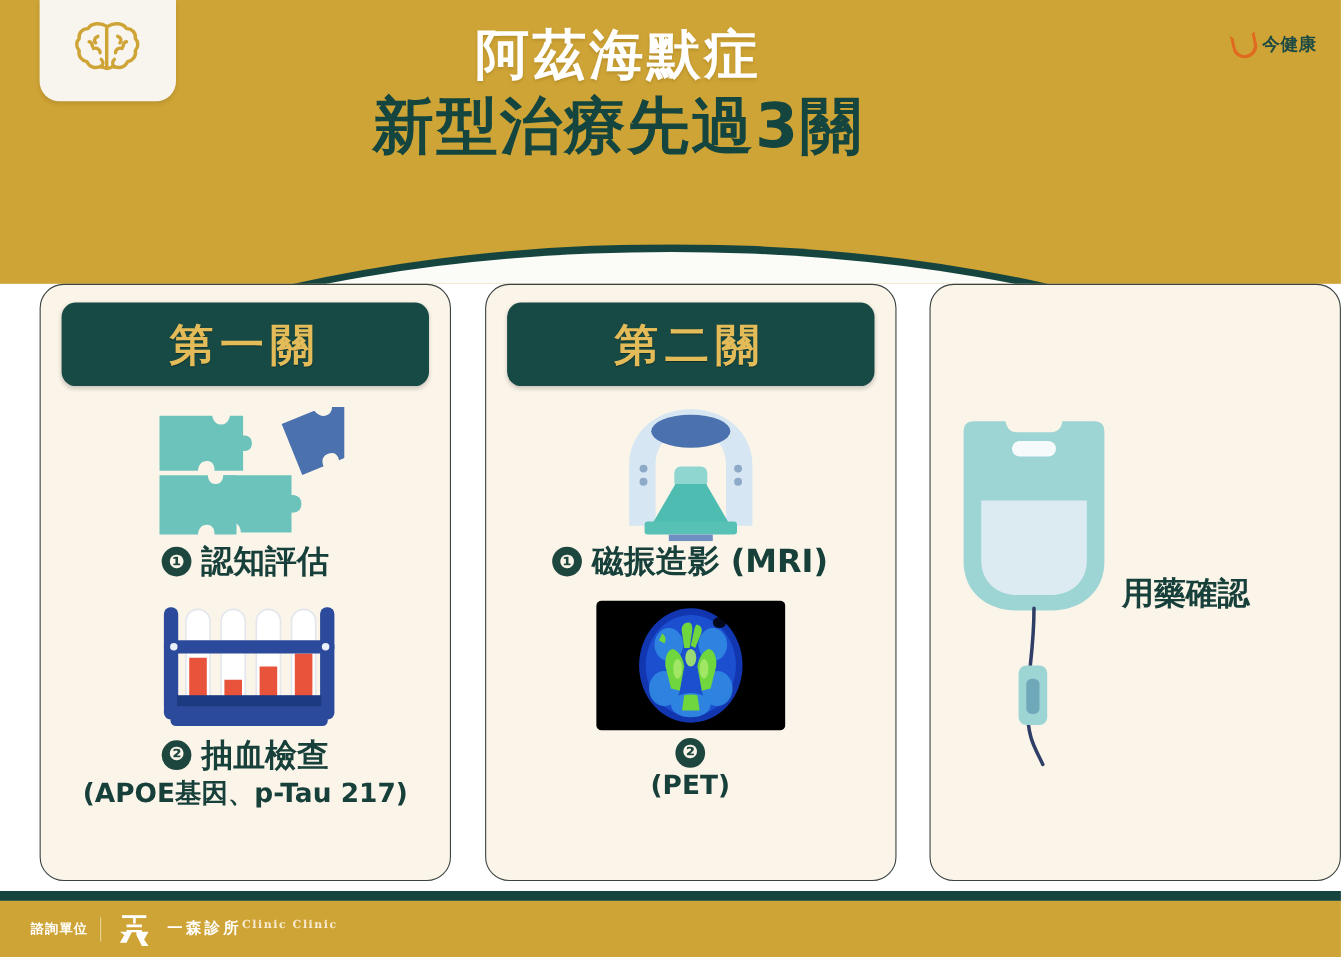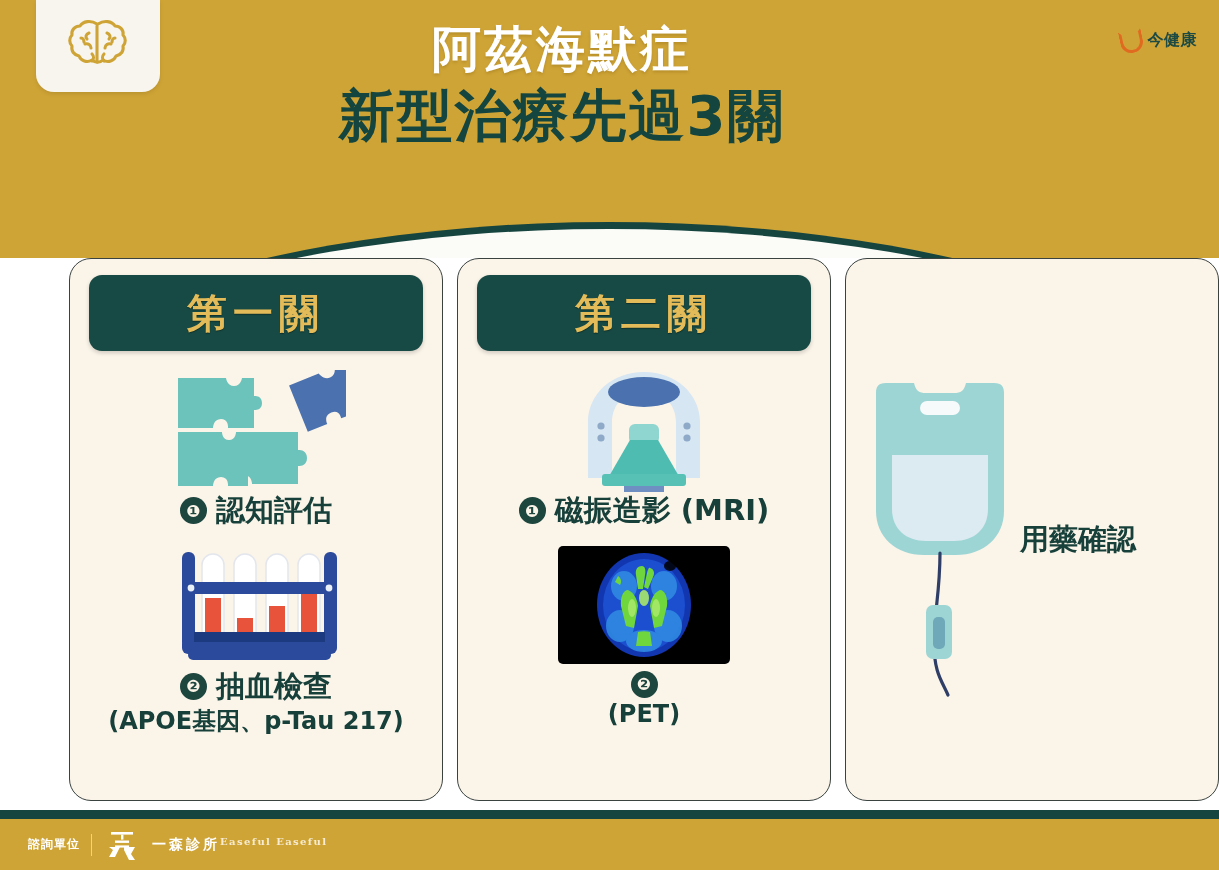--- a/index.html
+++ b/index.html
@@ -54,22 +54,22 @@
   .title-sub{
     font-size:56px;font-weight:bold;color:#14453f;letter-spacing:2px;
     line-height:1.2;margin-top:4px;
     font-family:"DejaVu Sans","Liberation Sans",sans-serif;
   }
 
   
   .board{
     position:absolute;left:0;top:248px;width:1219px;height:565px;
     background:transparent;z-index:4;
-    display:flex;justify-content:flex-end;align-items:flex-start;gap:14px;
-    padding-top:10px;box-sizing:border-box;
+    display:flex;justify-content:space-between;align-items:flex-start;gap:14px;
+    padding-top:10px;box-sizing:border-box;padding-left:36px;
   }
   .card{
     width:374px;height:543px;
     background:#fbf4e9;
     border:1.4px solid #3a4340;
     border-radius:22px;
     box-sizing:border-box;
     display:flex;flex-direction:column;align-items:center;
     padding:16px 14px 10px 14px;
     position:relative;
@@ -336,18 +336,18 @@
           <rect x="8" y="2" width="22" height="2.6"></rect>
           <path d="M18 4.6h2.4v5h-2.4z"></path>
           <path d="M12 10.5h14v2.4H12z"></path>
           <path d="M6 17h11l-5 10H6l4-7z"></path>
           <path d="M21 17h11l-4 7 4 6h-6l-5-10z"></path>
           <path d="M12 15.4h14v2.2H12z"></path>
         </svg>
       </span>
       <span class="clinic-names">
         <span class="clinic-zh">一森診所</span>
-        <span class="clinic-en">Easeful Easeful</span>
+        <span class="clinic-en">Clinic Clinic</span>
       </span>
     </div>
   </div>
 
 </div>
 
 </body></html>

